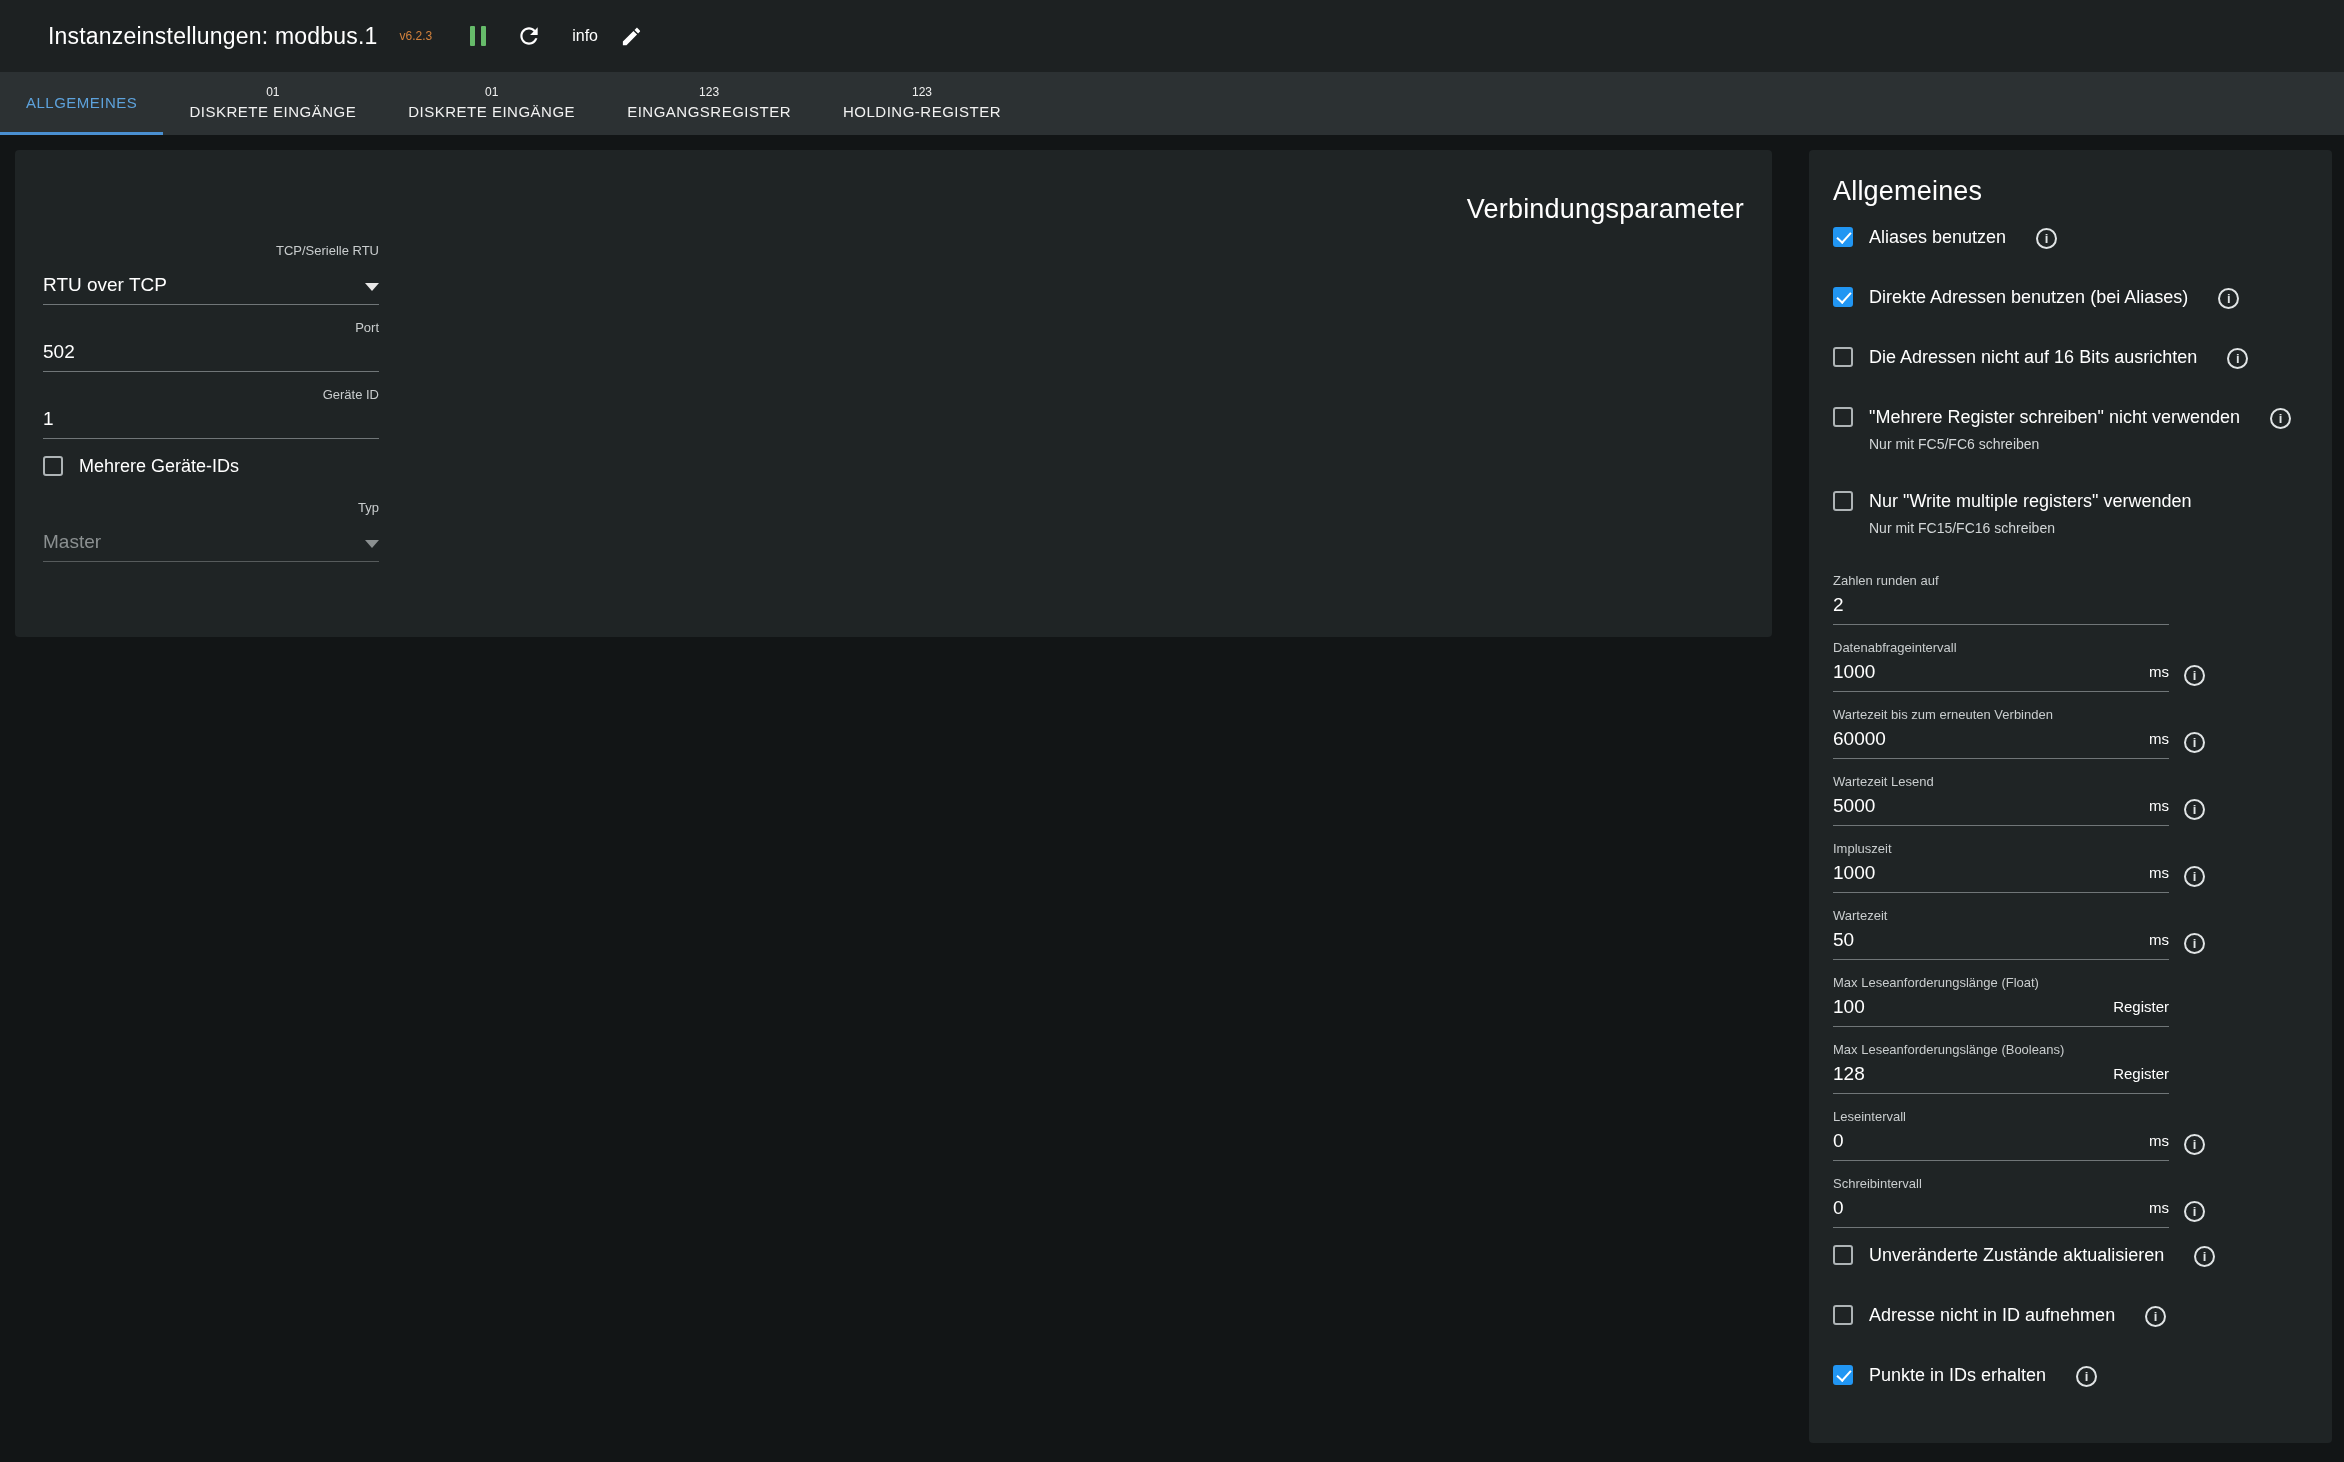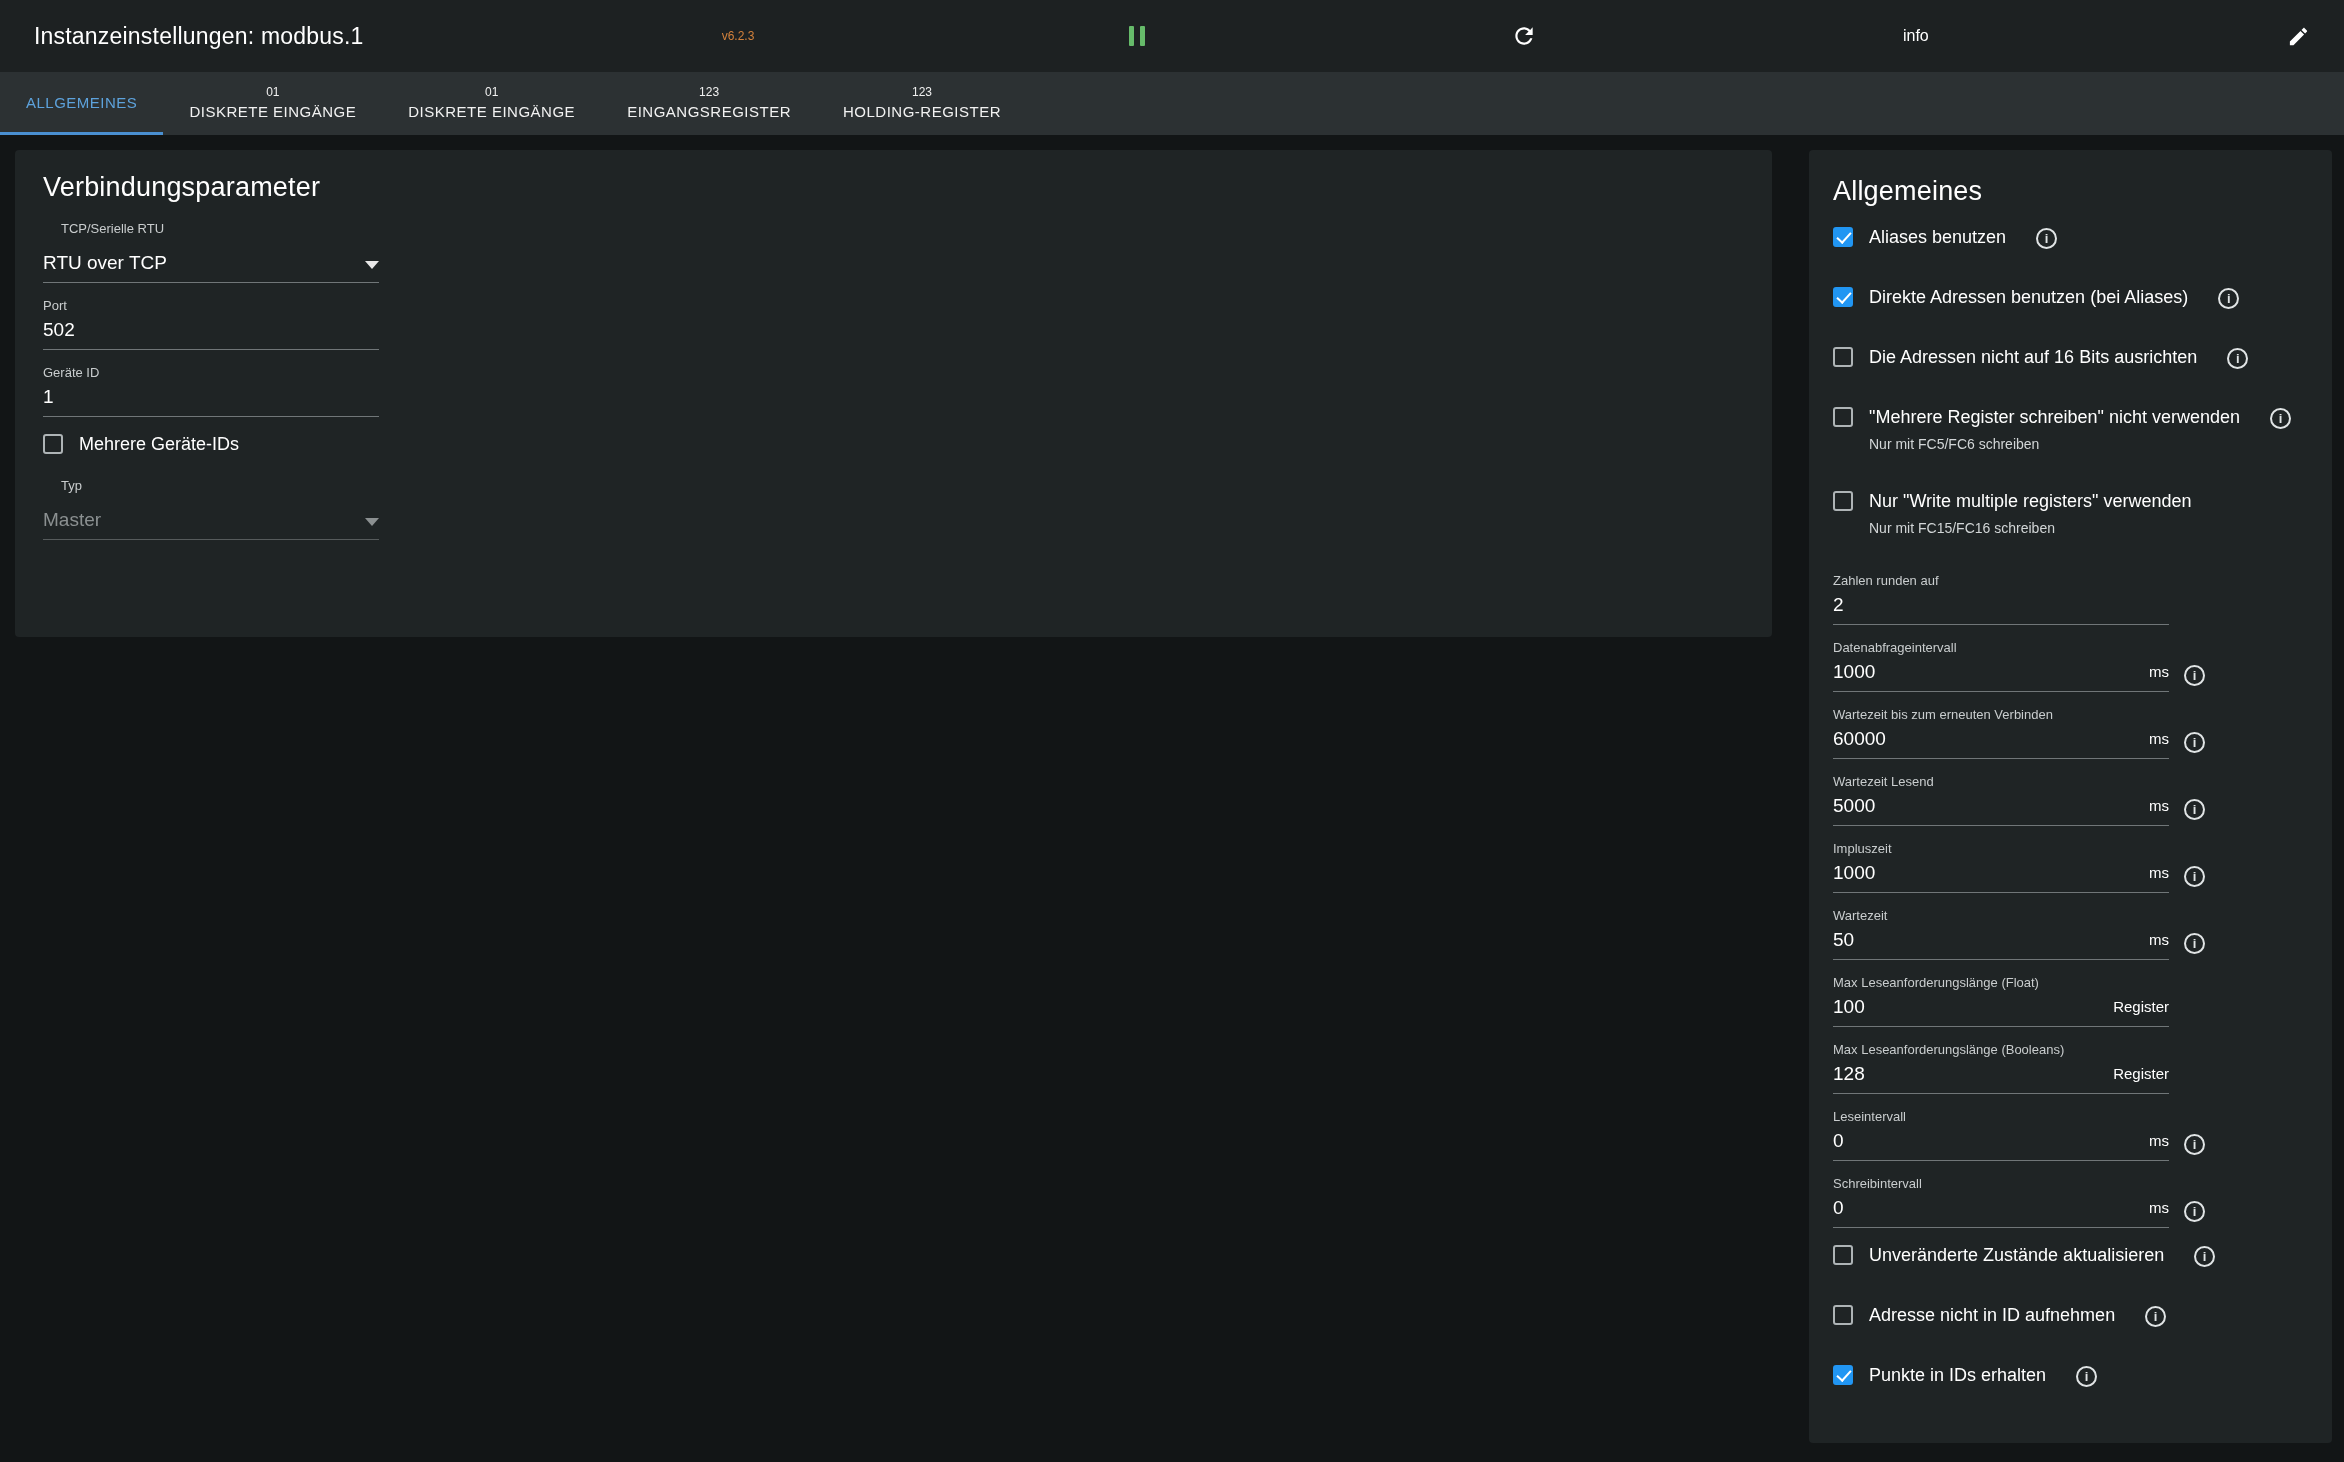--- a/index.html
+++ b/index.html
@@ -10,22 +10,21 @@
     color:#ffffff;
     overflow:hidden;
     position:relative;
   }
 
   
   .header {
     position:absolute; top:0; left:0; width:100%; height:72px;
     background:#1d2122;
     display:flex; align-items:center;
-    padding:0 34px;
-    justify-content:space-between;
+    padding:0 48px;
   }
   .title { font-size:23px; font-weight:500; letter-spacing:.2px; }
   .version { color:#d2813c; font-size:12px; margin-left:22px; }
   .pause-icon { margin-left:38px; display:inline-flex; gap:6px; cursor:pointer; }
   .pause-icon i { display:block; width:5px; height:20px; background:#66bb6a; border-radius:1px; }
   .refresh-icon { margin-left:30px; width:26px; height:26px; cursor:pointer; display:inline-flex; }
   .info-label { margin-left:30px; font-size:16px; cursor:pointer; }
   .edit-icon { margin-left:22px; width:23px; height:23px; cursor:pointer; display:inline-flex; }
 
   
@@ -42,21 +41,21 @@
   .tab-badge { font-size:12px; color:#f0f0f0; line-height:1; margin-bottom:6px; }
   .tab-badge:empty { display:none; }
   .tab-label { font-size:15px; letter-spacing:.5px; color:#f2f2f2; line-height:1.1; }
   .tab.active .tab-label { color:#5da2dc; }
   .tab.active::after {
     content:""; position:absolute; left:0; right:0; bottom:0; height:3px; background:#4a90d2;
   }
 
   
   .panel { position:absolute; background:#1f2425; border-radius:4px; }
-  .left-panel  { left:15px;   top:150px; width:1757px; height:487px;  padding:22px 28px; }
+  .left-panel  { left:15px;   top:150px; width:1757px; height:487px;  padding:44px 28px;text-align:right; }
   .right-panel { left:1809px; top:150px; width:523px;  height:1293px; padding:26px 24px; }
   h2 { font-size:27px; font-weight:400; margin-bottom:18px; letter-spacing:.2px; }
 
   
   .field { width:336px; margin-bottom:15px; }
   .field-label { font-size:13px; color:#c9cdce; margin-bottom:6px; line-height:15px; }
   .field-label.indented { padding-left:18px; }
   .field-control {
     display:flex; justify-content:space-between; align-items:flex-end;
     border-bottom:1px solid #70767 8;

